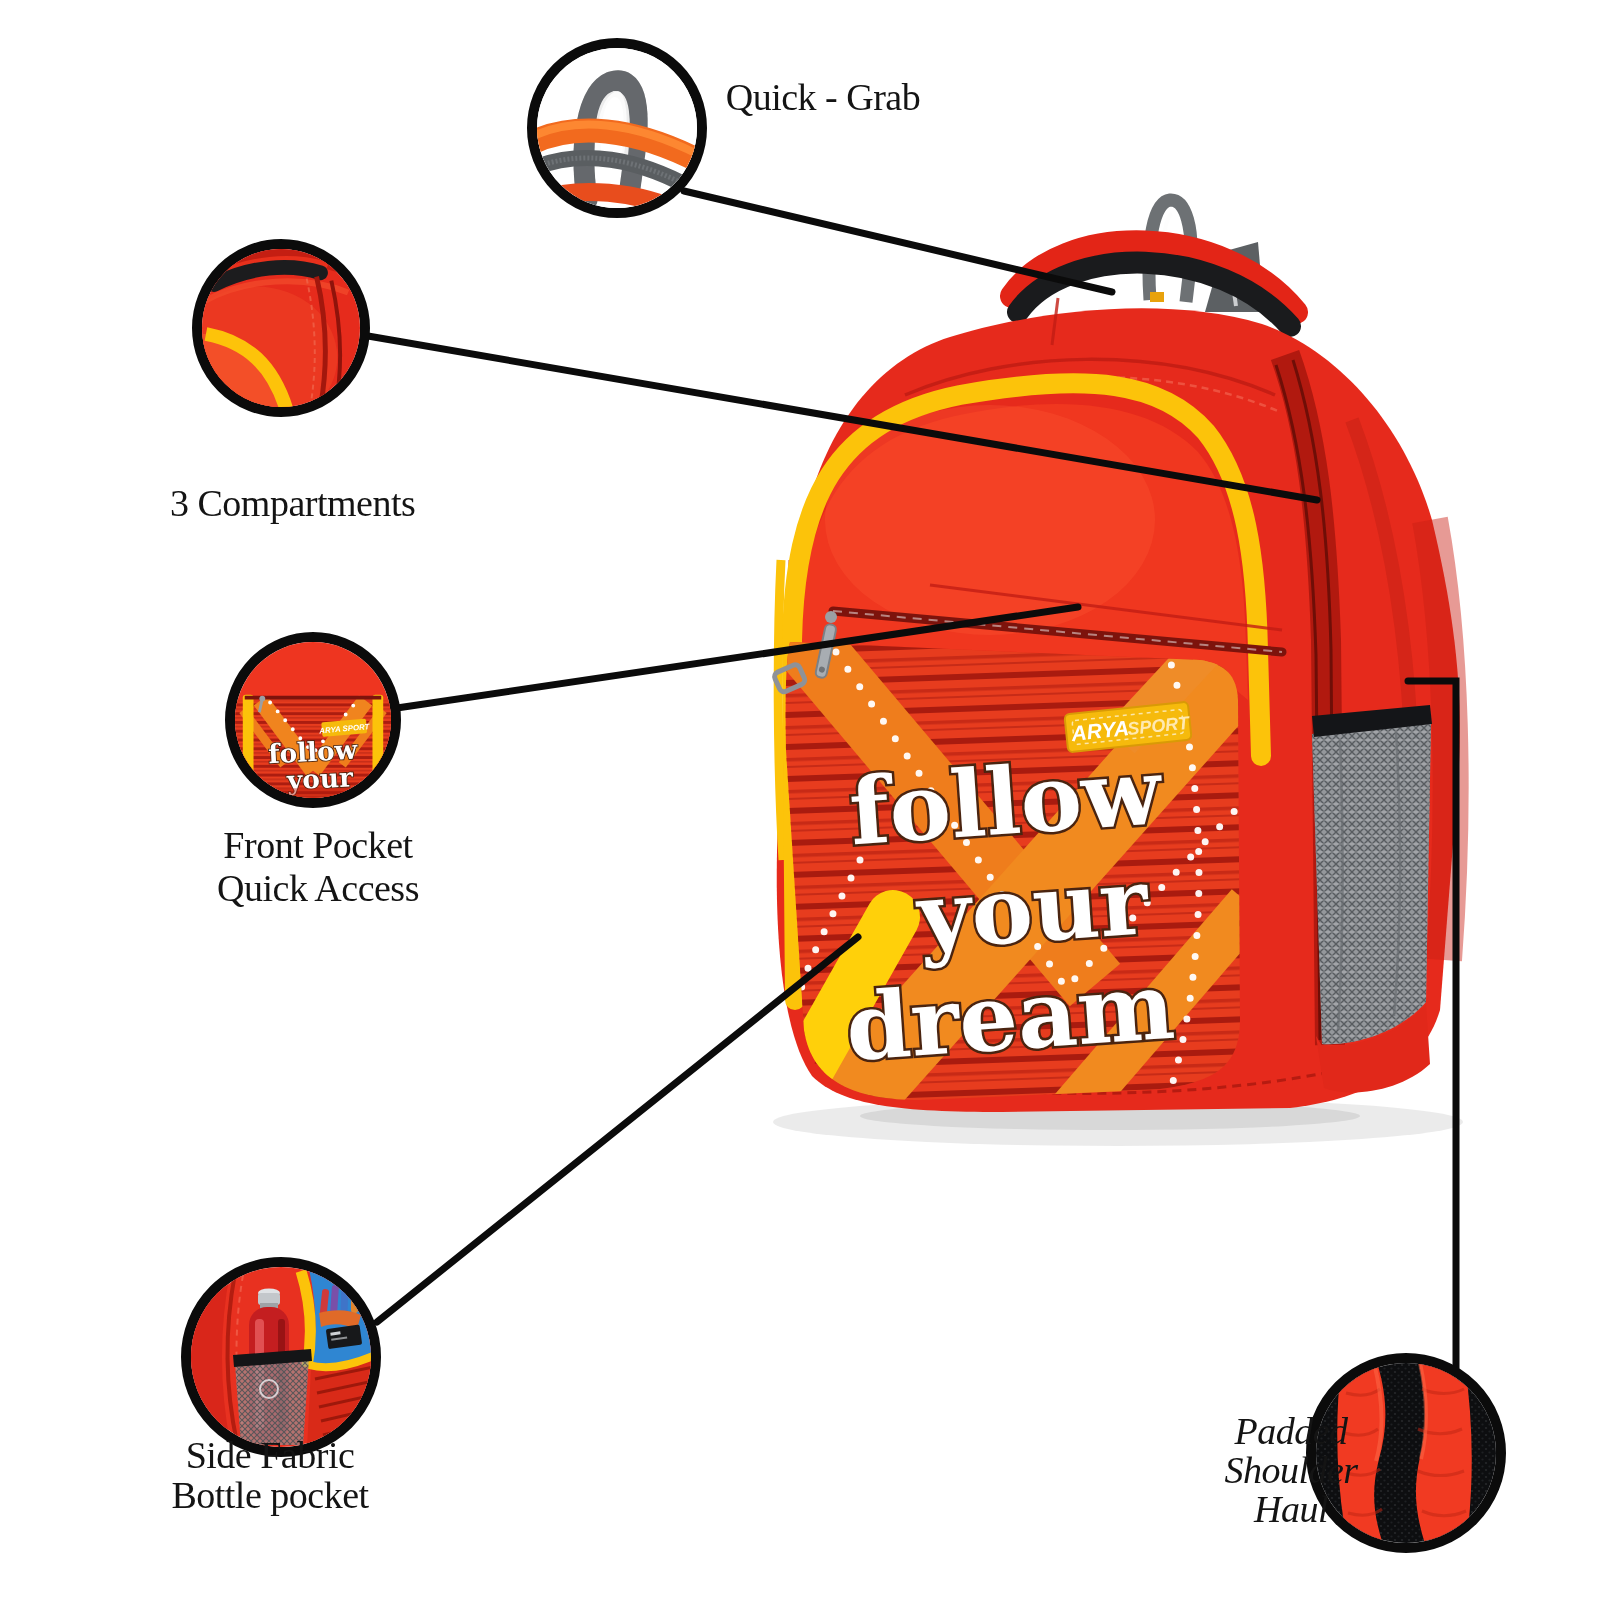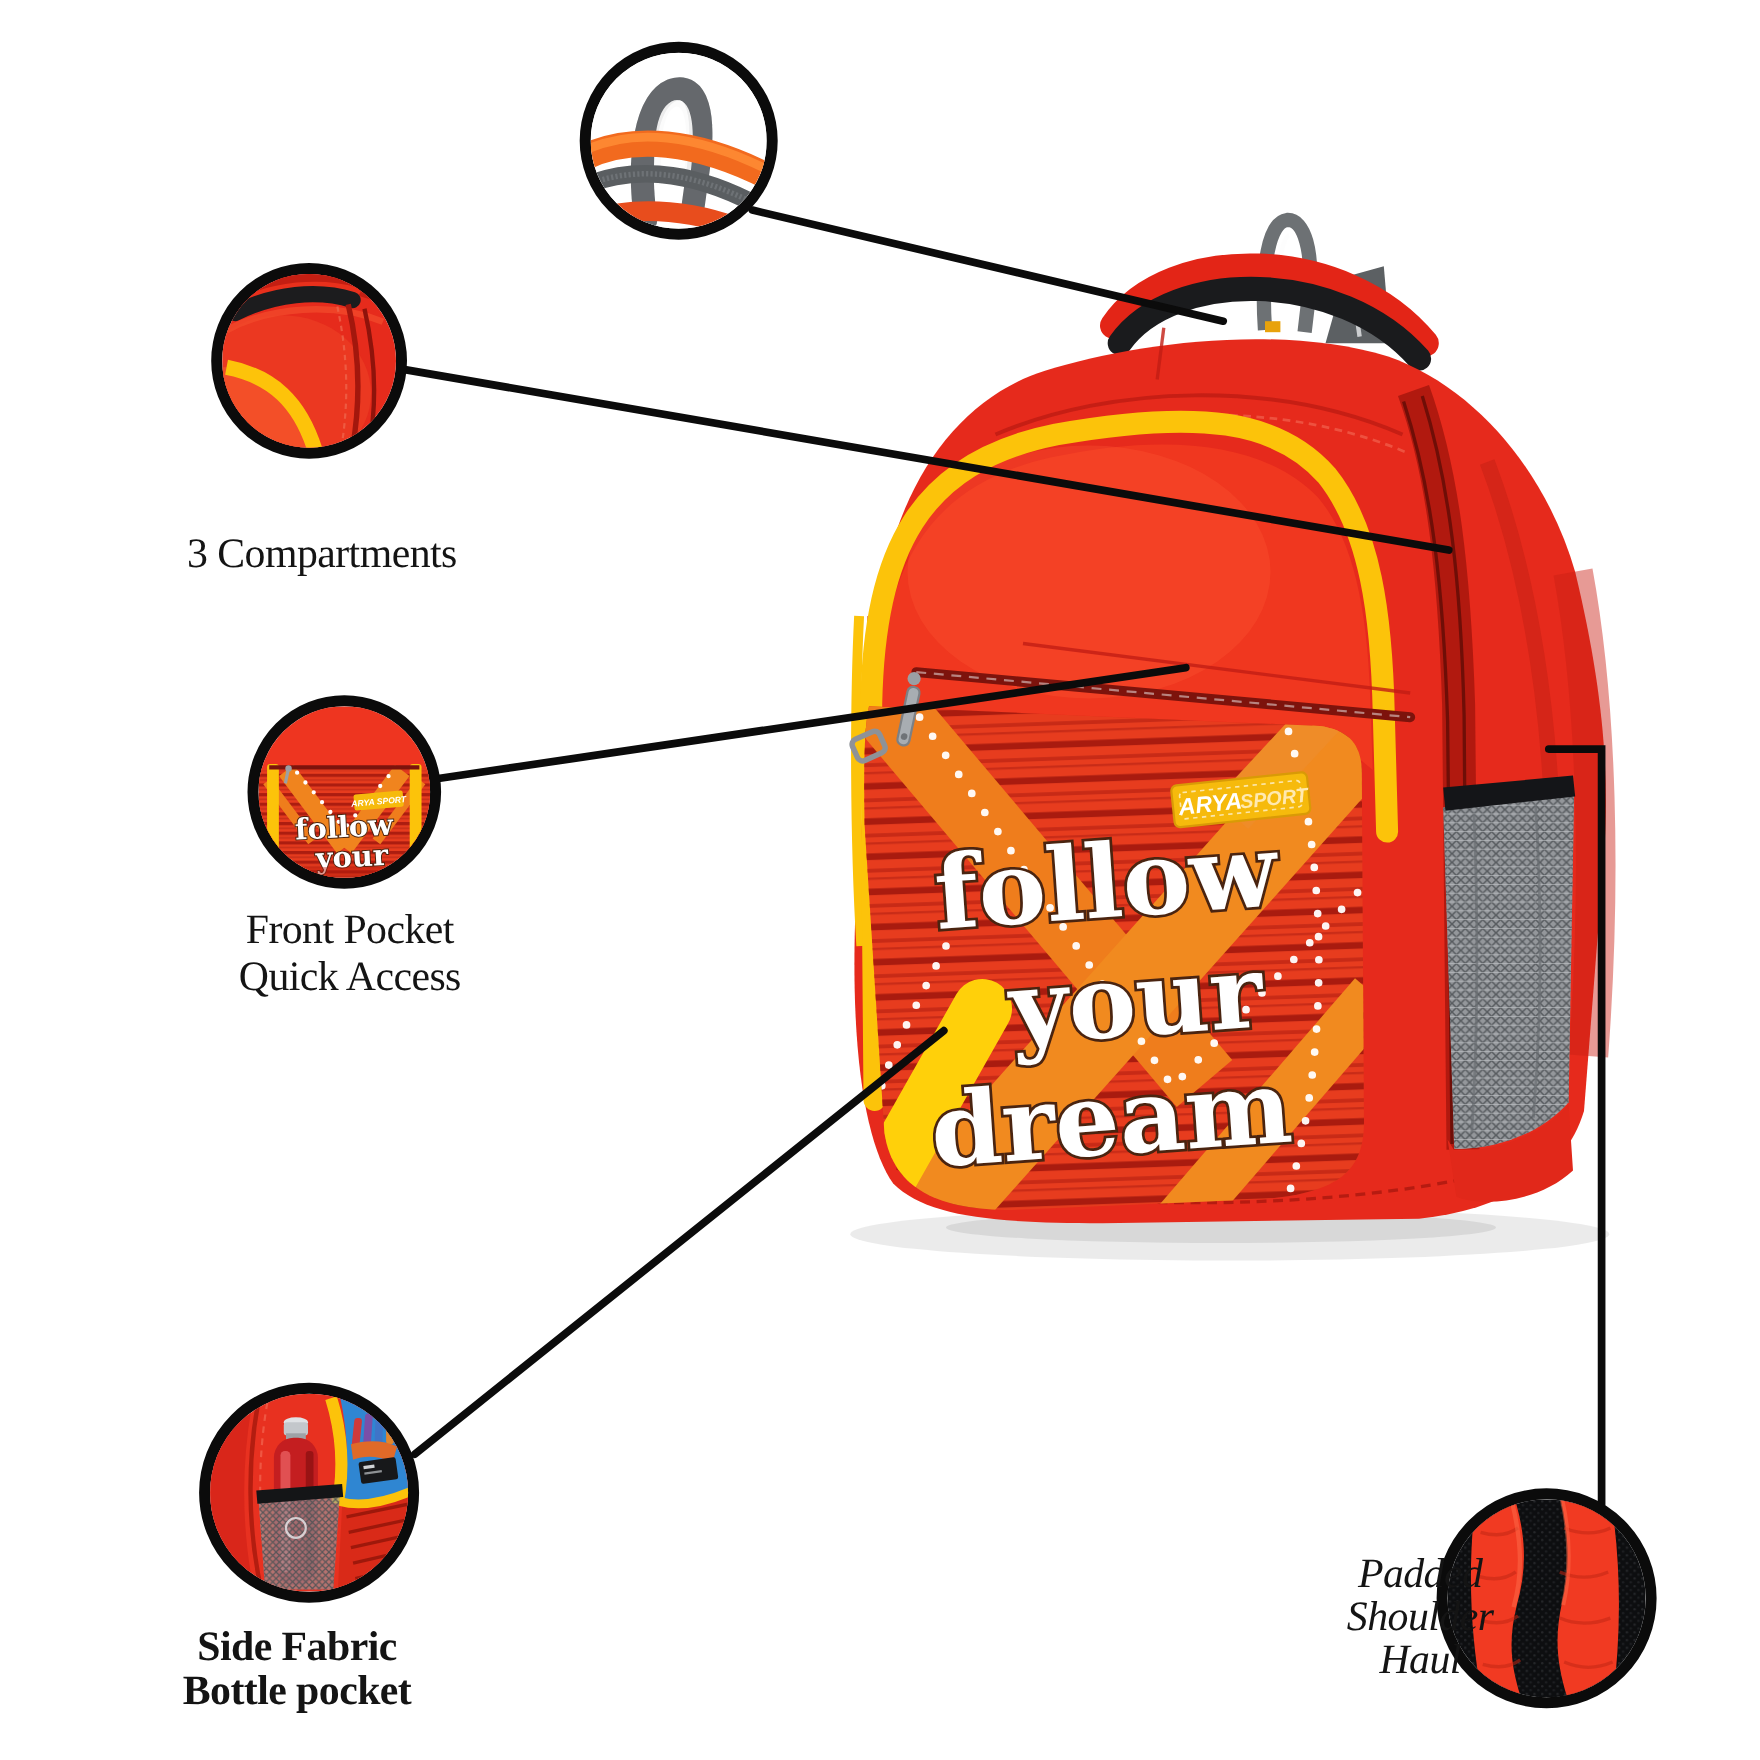--- a/index.html
+++ b/index.html
@@ -12,21 +12,21 @@
   .label.left{text-align:left;margin-top:44px;}
   .label .ln{display:block;}
   .c1{left:527px;top:38px;width:180px;height:180px;}
   .c2{left:192px;top:239px;width:178px;height:178px;}
   .c3{left:225px;top:632px;width:176px;height:176px;}
   .c4{left:181px;top:1257px;width:200px;height:200px;}
   .c5{left:1306px;top:1353px;width:200px;height:200px;}
   .l1{left:623px;top:76px;width:400px;}
   .l2{left:170px;top:438px;width:420px;}
   .l3{left:118px;top:824px;width:400px;}
-  .l4{left:70px;top:1478px;width:400px;line-height:1.05;font-weight:bold;}
+  .l4{left:70px;top:1436px;width:400px;line-height:1.05;}
   .l5{left:1091px;top:1412px;width:400px;line-height:1.02;font-style:italic;}
 </style>
 </head>
 <body>
 
 <div class="stage">
 
   <svg class="art" viewBox="0 0 1600 1600">
     <defs>
       <pattern id="stripesP" width="16" height="32" patternUnits="userSpaceOnUse" patternTransform="rotate(-2)">
@@ -289,20 +289,21 @@
           <path d="M 102 66 C 116 72 132 72 146 66"></path>
         <path d="M 102 108 C 116 114 132 114 148 108"></path>
           <path d="M 106 148 C 120 154 136 154 150 148"></path>
       </g>
       <path d="M 58 0 C 68 40 68 70 60 98" stroke="#ff6b4a" stroke-width="4" fill="none" opacity="0.5"></path>
       <path d="M 104 0 C 112 36 112 66 105 96" stroke="#ff6b4a" stroke-width="4" fill="none" opacity="0.5"></path>
     </svg>
   </div>
 
   <div class="label l1">
+    <span class="ln">Quick - Grab</span>
   </div>
   <div class="label l2 left">
     <span class="ln">3 Compartments</span>
   </div>
   <div class="label l3">
     <span class="ln">Front Pocket</span>
     <span class="ln">Quick Access</span>
   </div>
   <div class="label l4">
     <span class="ln">Side Fabric</span>

